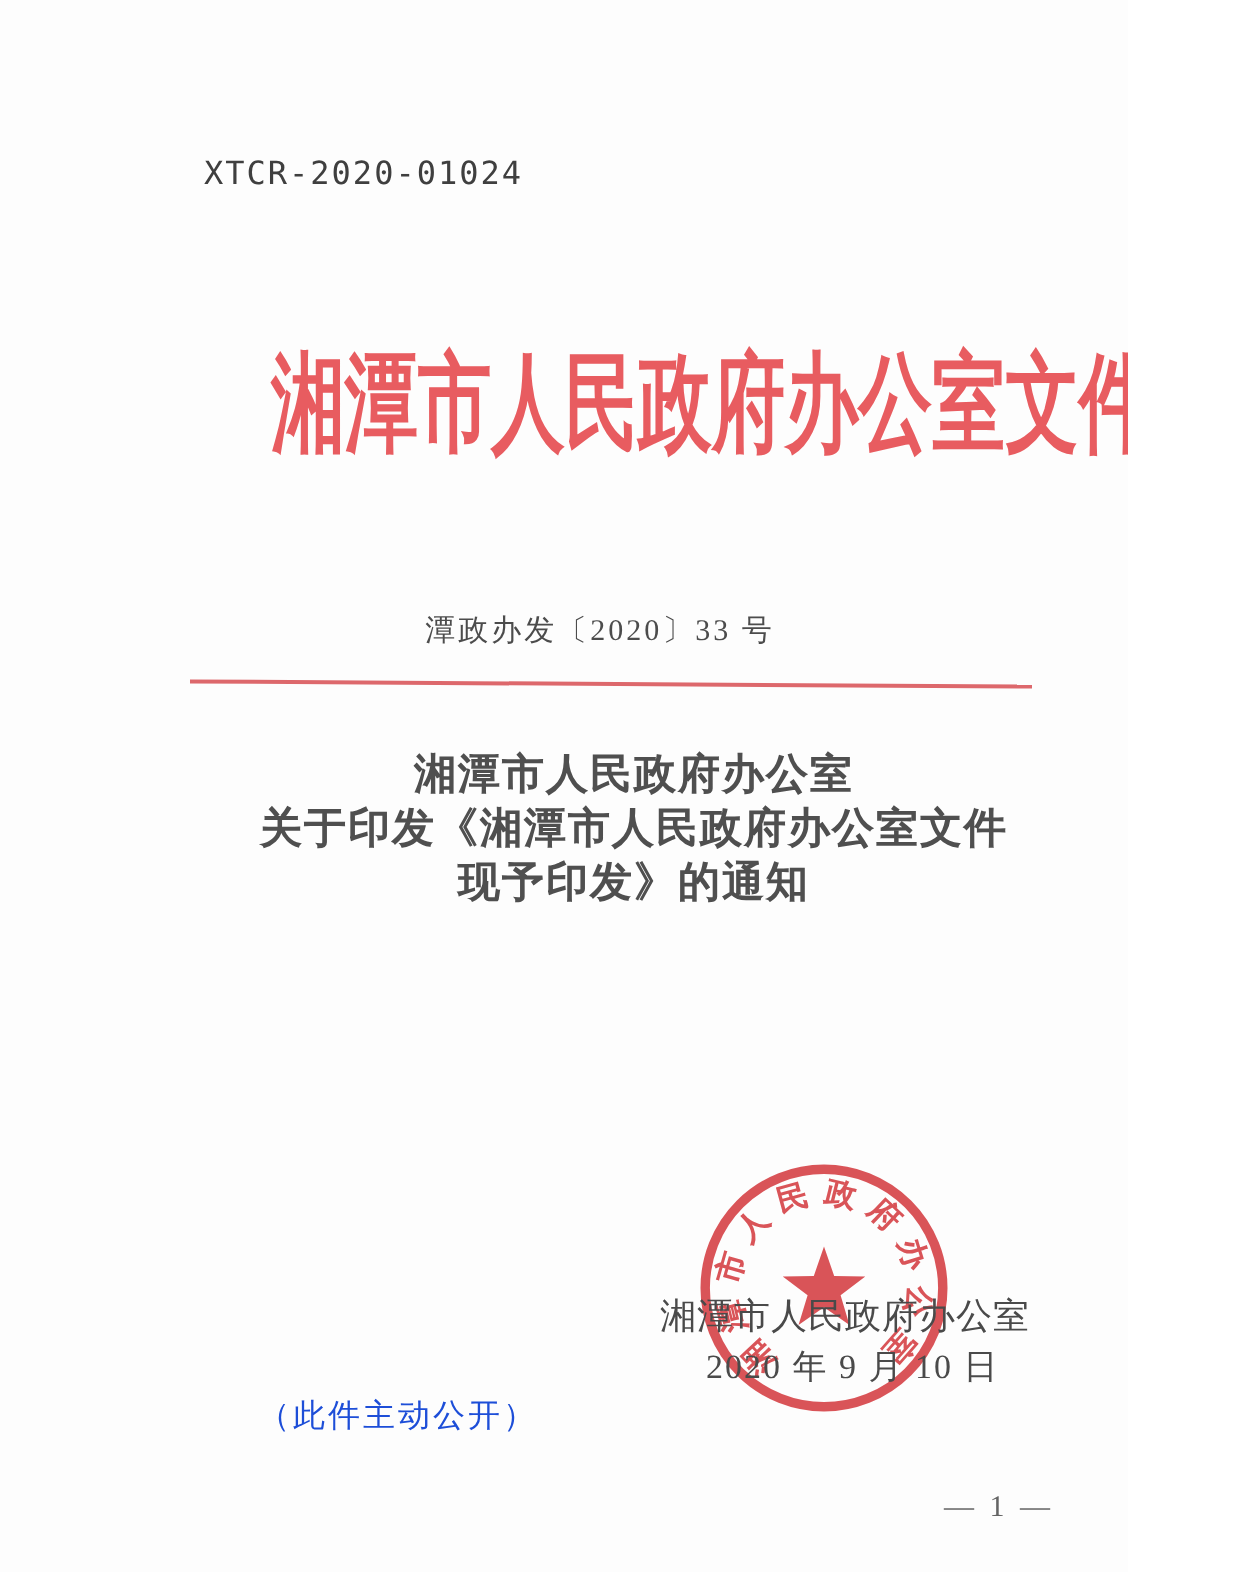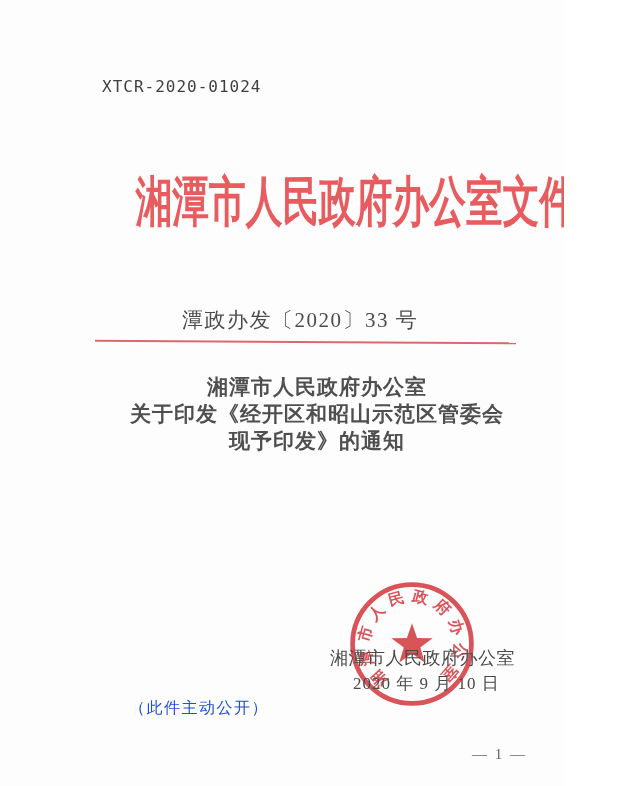--- a/index.html
+++ b/index.html
@@ -44,21 +44,21 @@
     white-space: nowrap;
     transform: scaleX(0.68);
     transform-origin: center;
     letter-spacing: 0px;
   }
   .doc-number {
     position: absolute;
     left: 0; top: 306px;
     width: 600px;
     text-align: center;
-    font-size: 21px;
+    font-size: 15px;
     letter-spacing: 1.5px;
     color: #4c4c4c;
   }
   .red-rule {
     position: absolute;
     left: 95px; top: 341px;
     width: 421px; height: 2px;
     background: #dd686c;
     transform: rotate(0.35deg);
   }
@@ -136,21 +136,21 @@
   <div class="doc-code">XTCR-2020-01024</div>
 
   <div class="red-header">湘潭市人民政府办公室文件</div>
 
   <div class="doc-number">潭政办发〔2020〕33 号</div>
 
   <div class="red-rule"></div>
 
   <div class="doc-title">
     <div>湘潭市人民政府办公室</div>
-    <div>关于印发《经开区和昭山示范区管委会</div>
+    <div>关于印发《湘潭市人民政府办公室文件</div>
     <div>现予印发》的通知</div>
   </div>
 
 
   <div class="seal">
     <svg viewBox="0 0 140 140" xmlns="http://www.w3.org/2000/svg">
       <circle cx="70" cy="70" r="63" fill="none" stroke="#d7464b" stroke-width="5"></circle>
       <polygon fill="#d7464b" points="70,48 75.4,63.6 91.9,63.9 78.8,73.8 83.5,89.6 70,80.2 56.5,89.6 61.3,73.8 48.1,63.9 64.6,63.6"></polygon>
       <defs>
         <path id="sealArc" d="M 47.5 108.97 A 45 45 0 1 1 92.5 108.97" fill="none"></path>

